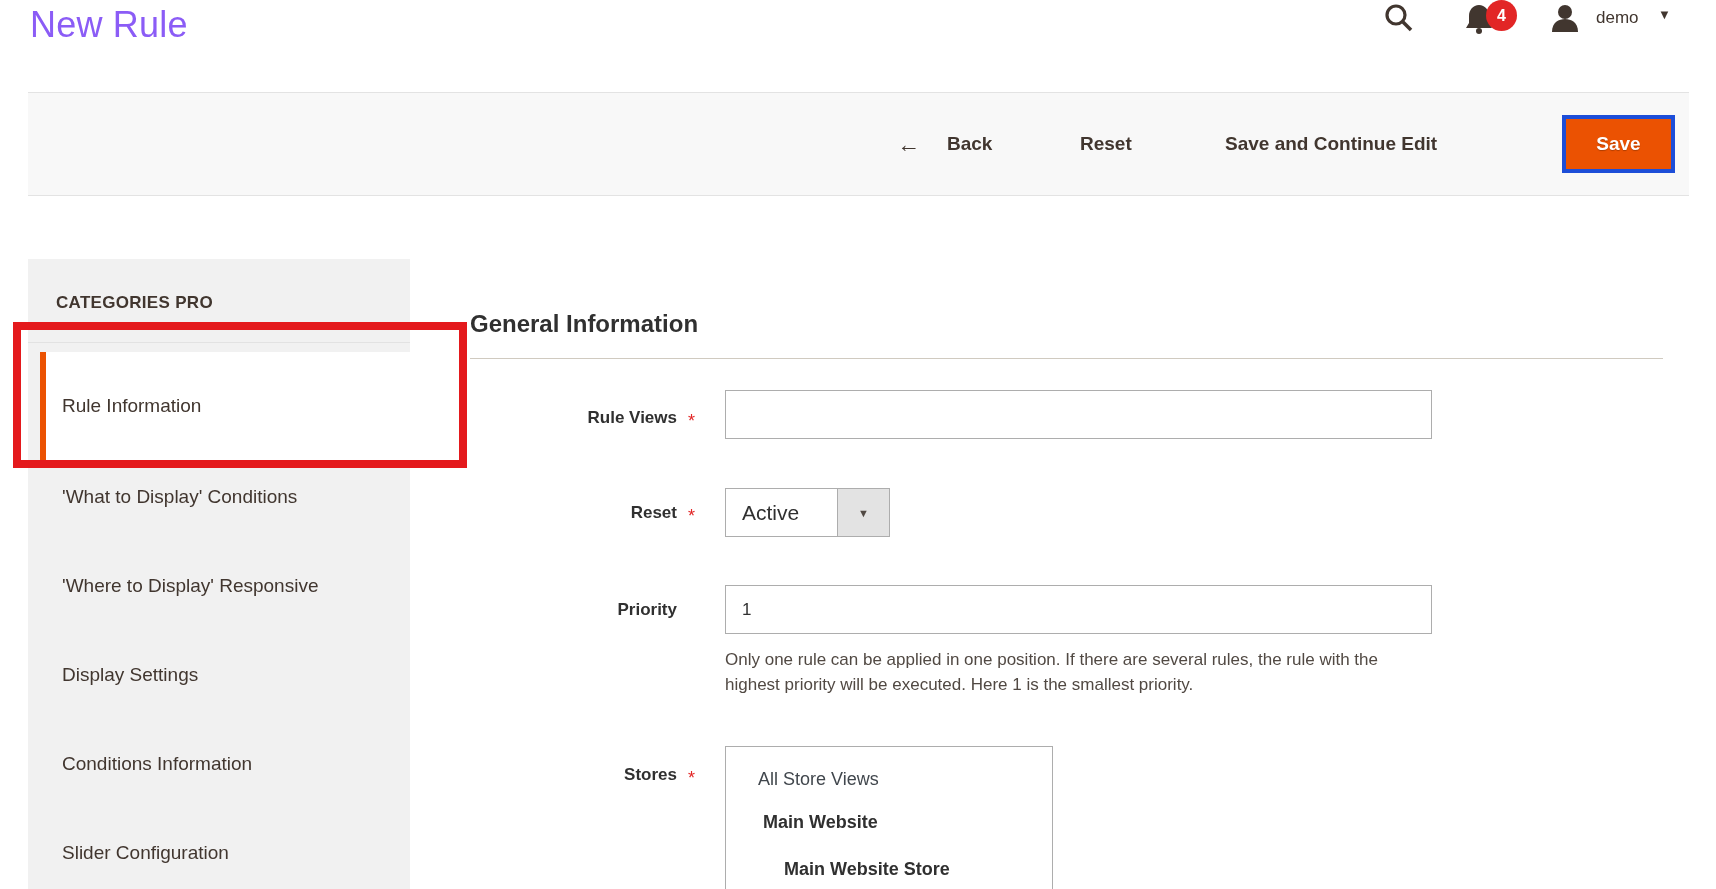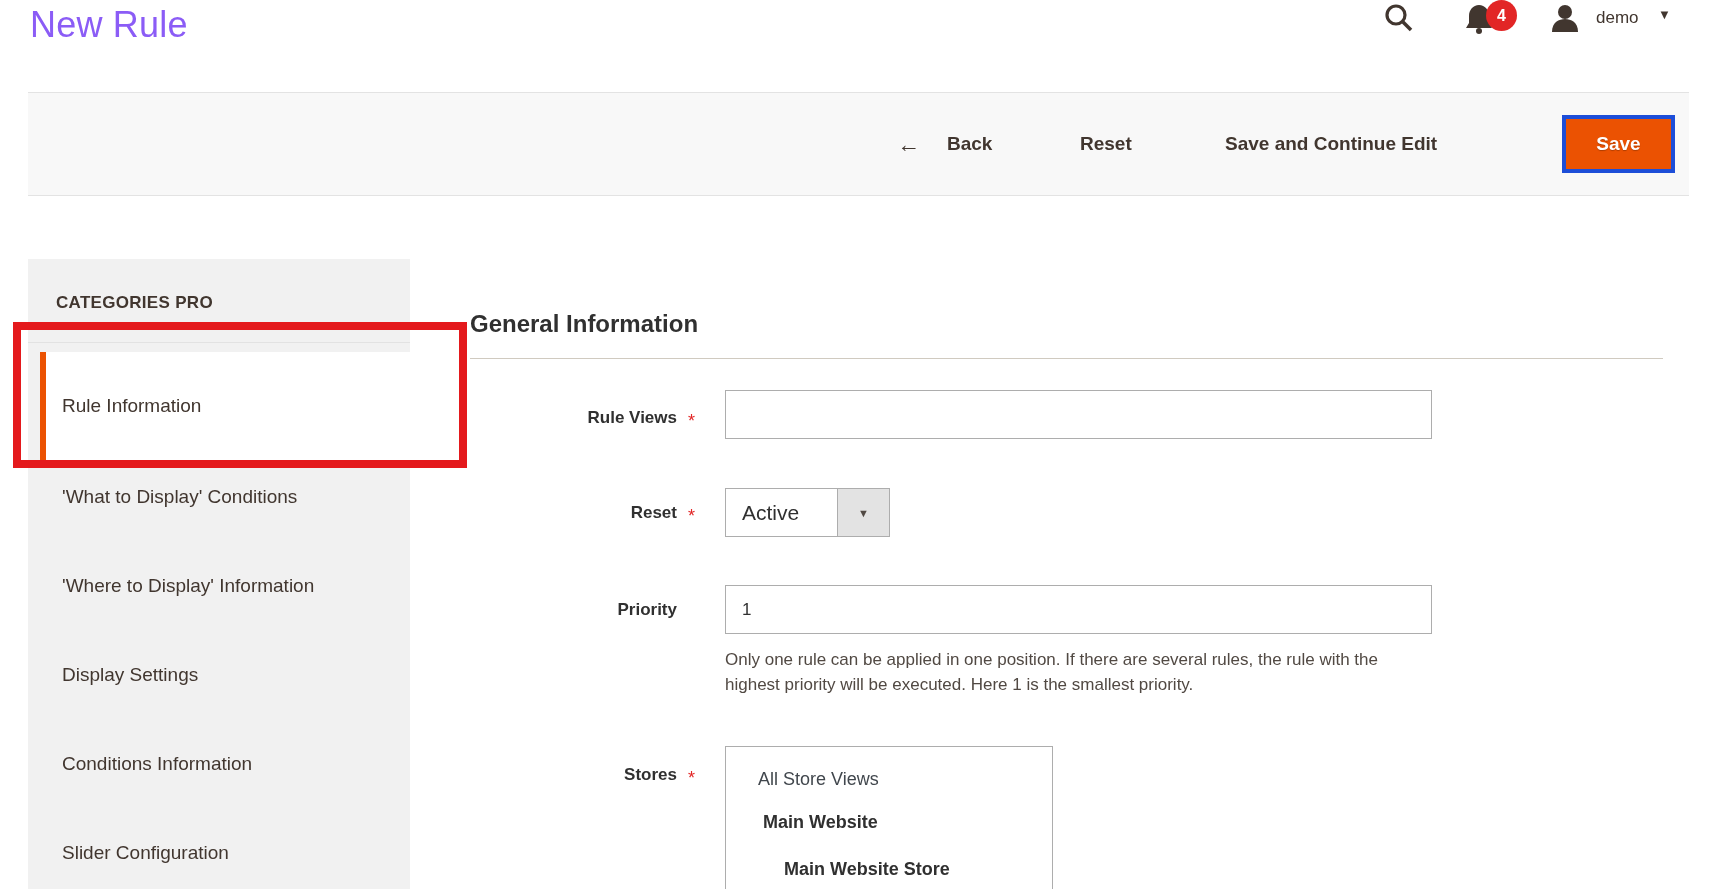--- a/index.html
+++ b/index.html
@@ -179,21 +179,21 @@
     <span class="tb-item tb-back">Back</span>
     <span class="tb-item tb-reset">Reset</span>
     <span class="tb-item tb-save-continue">Save and Continue Edit</span>
     <button class="save-btn">Save</button>
   </div>
 
   <div class="sidebar">
     <div class="sidebar-heading">CATEGORIES PRO</div>
     <div class="sidebar-item active">Rule Information</div>
     <div class="sidebar-item si-1">'What to Display' Conditions</div>
-    <div class="sidebar-item si-2">'Where to Display' Information</div>
+    <div class="sidebar-item si-2">'Where to Display' Responsive</div>
     <div class="sidebar-item si-3">Display Settings</div>
     <div class="sidebar-item si-4">Conditions Information</div>
     <div class="sidebar-item si-5">Slider Configuration</div>
   </div>
 
   <div class="annotation-rect"></div>
 
   <div class="section-title">General Information</div>
   <div class="section-divider"></div>
 

